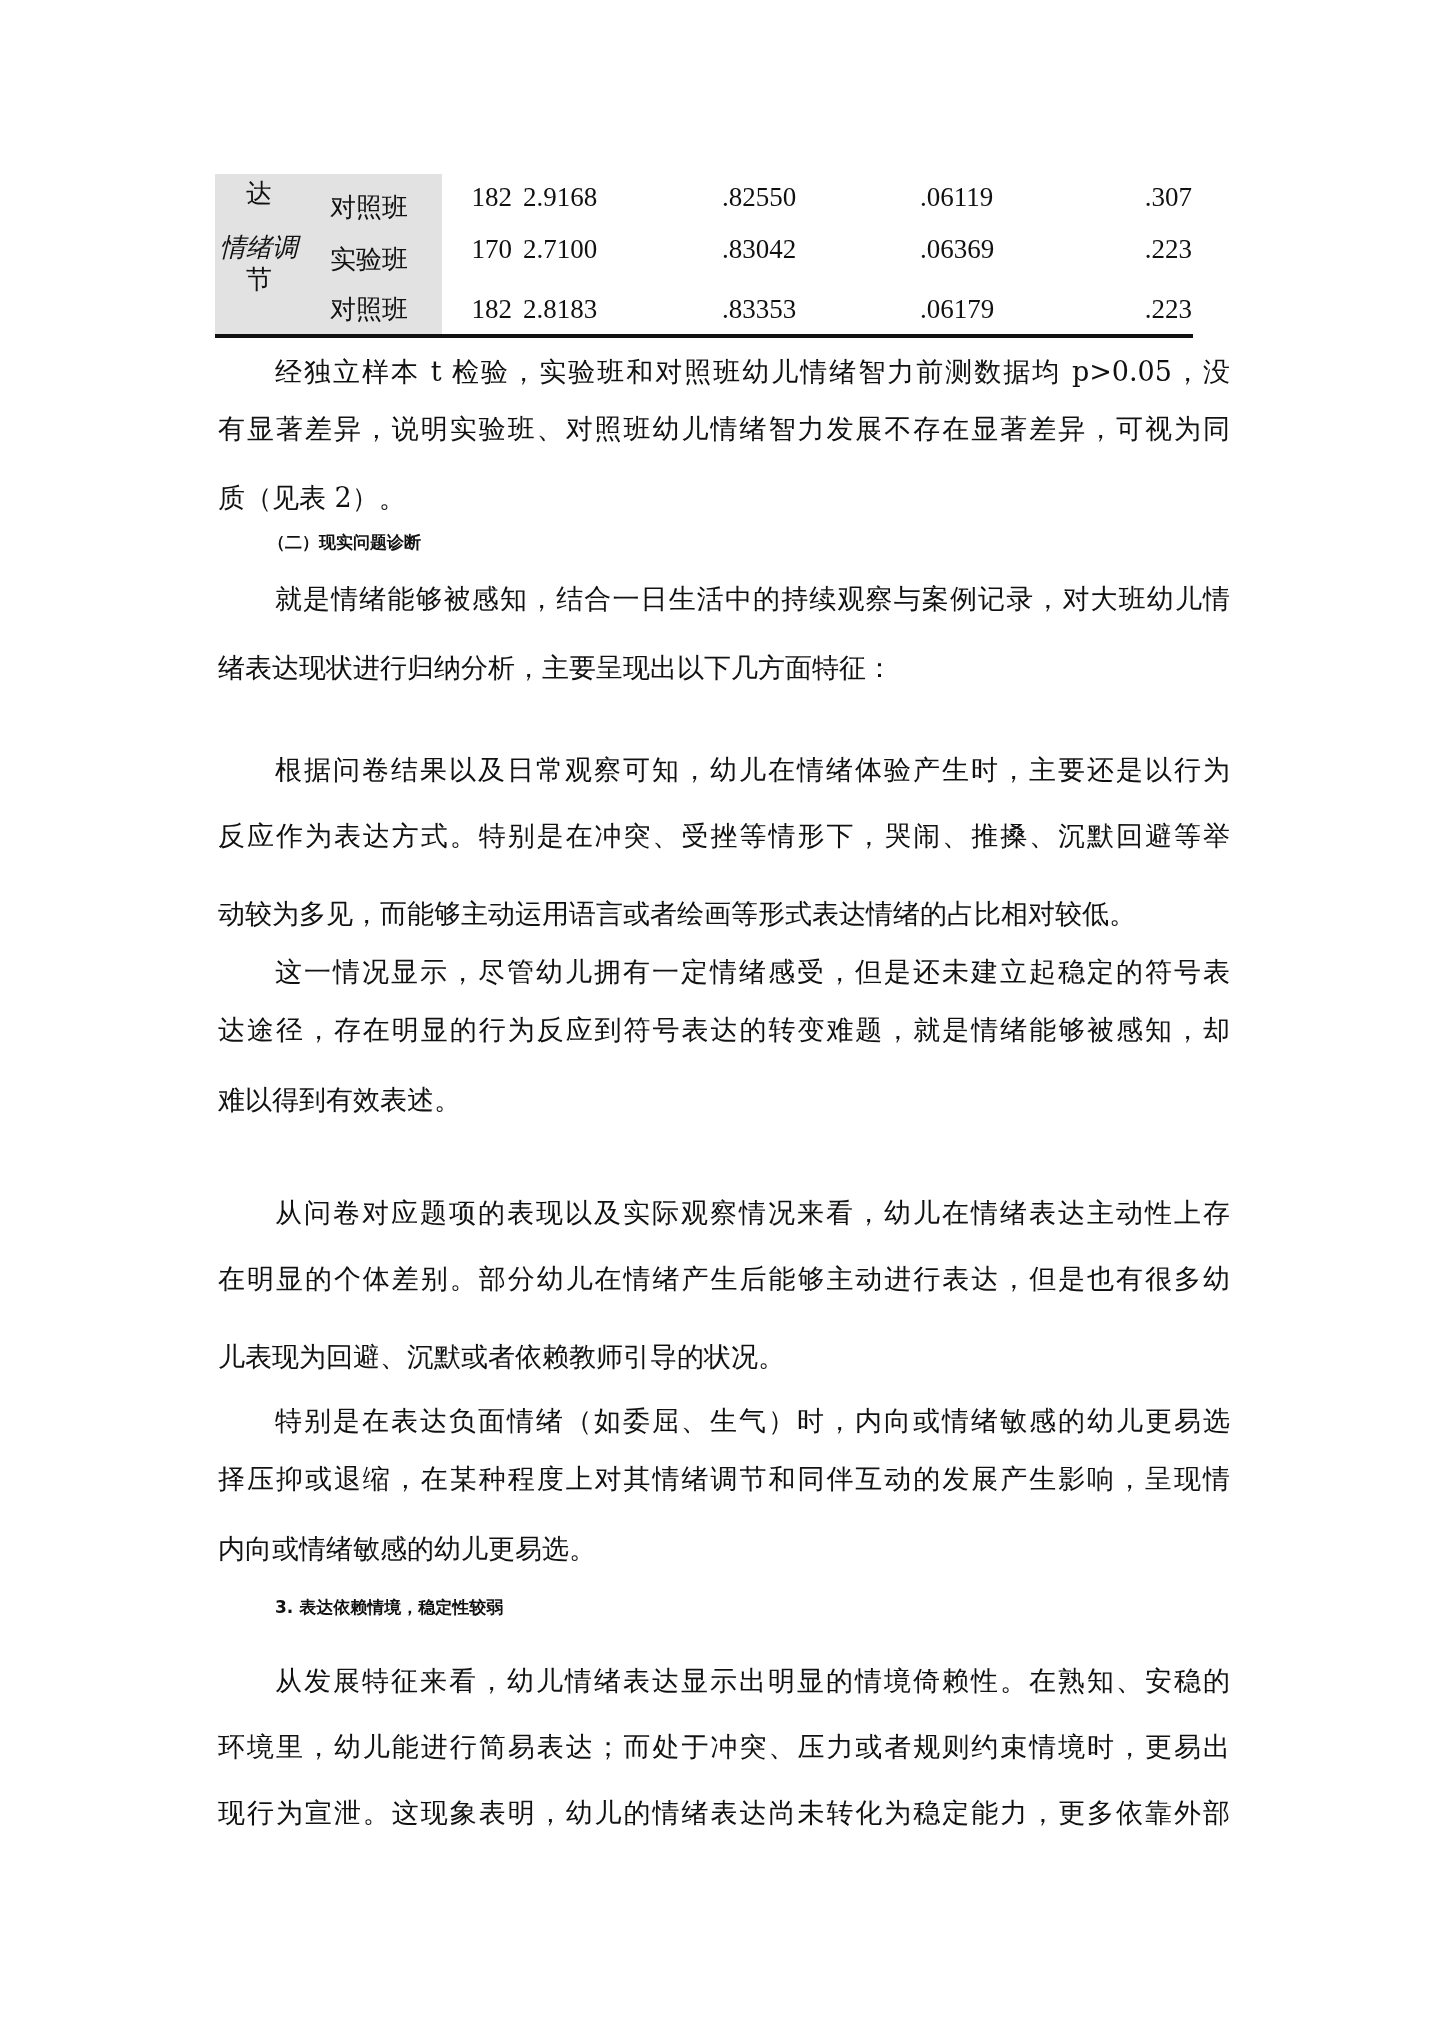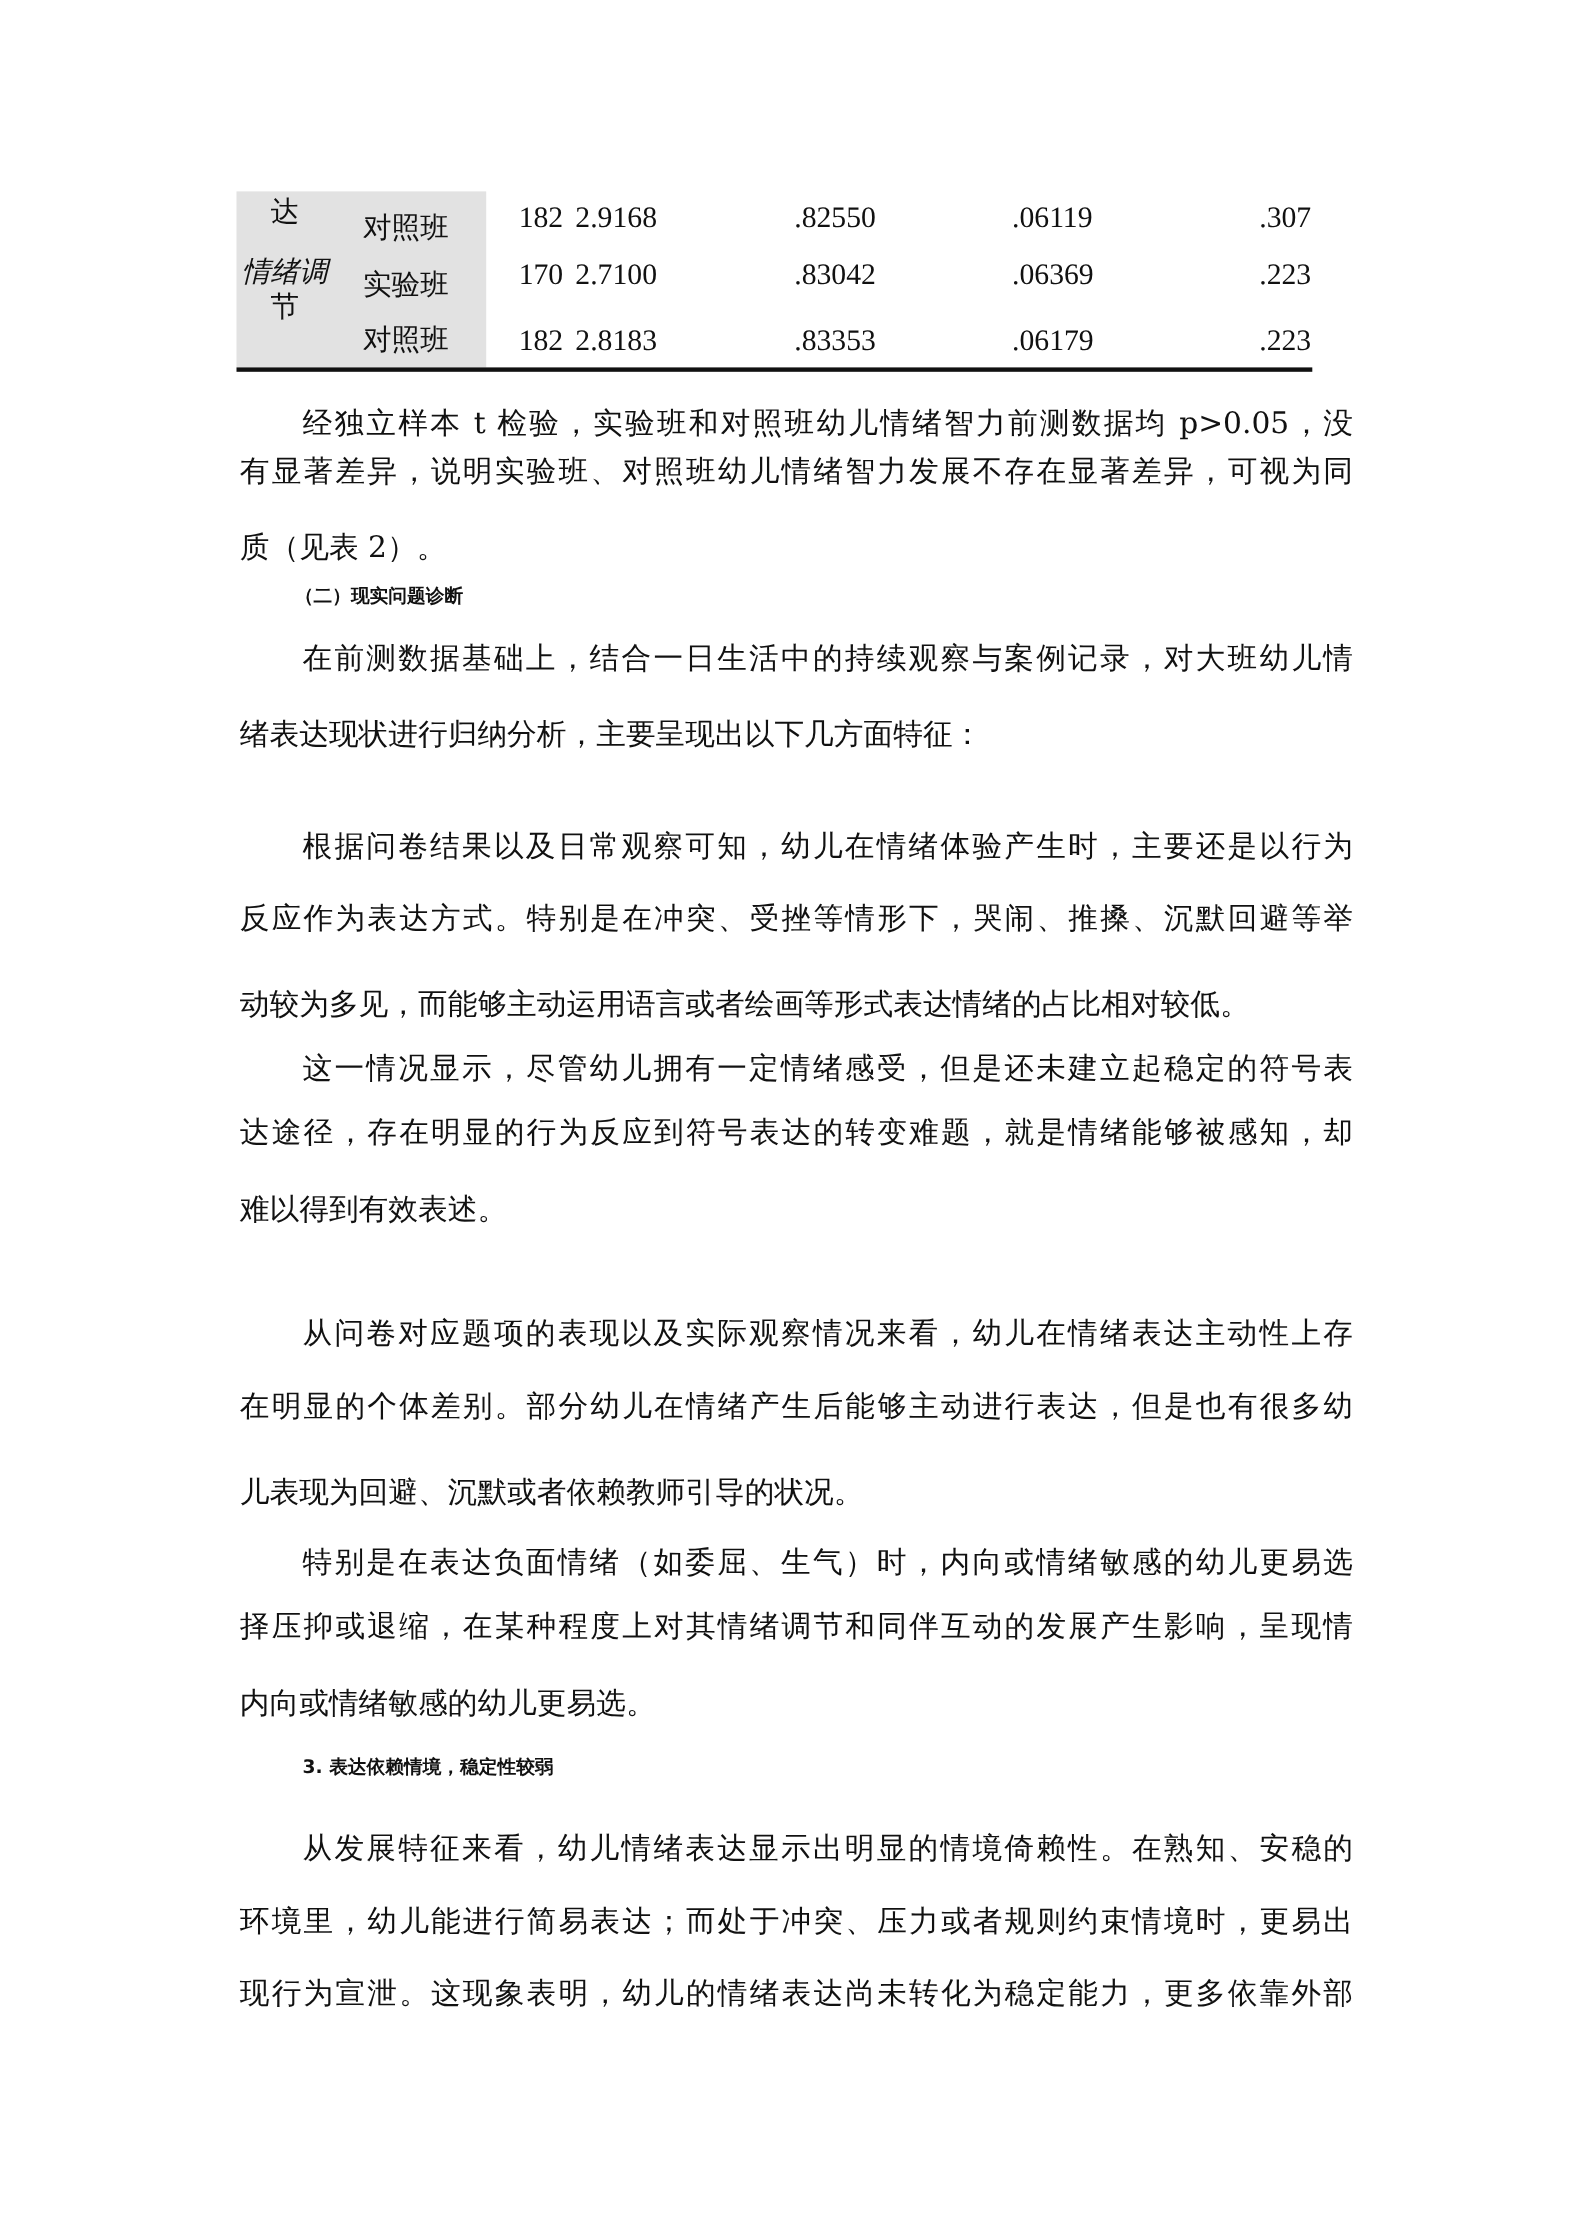--- a/index.html
+++ b/index.html
@@ -130,29 +130,29 @@
       <div class="cell" style="left:308px; top:120px;">2.8183</div>
       <div class="cell" style="left:507px; top:120px;">.83353</div>
       <div class="cell" style="left:705px; top:120px;">.06179</div>
       <div class="cell num" style="left:880px; width:97px; top:120px;">.223</div>
     </div>
 
     <div class="bottom-rule"></div>
   </div>
 
   <div>
-    <div class="line indent" style="top:355px;margin-top:14px;">经独立样本 t 检验，实验班和对照班幼儿情绪智力前测数据均 p&gt;0.05，没</div>
+    <div class="line indent" style="top:355px;">经独立样本 t 检验，实验班和对照班幼儿情绪智力前测数据均 p&gt;0.05，没</div>
     <div class="line" style="top:412px;">有显著差异，说明实验班、对照班幼儿情绪智力发展不存在显著差异，可视为同</div>
     <div class="line short" style="top:469px;">质（见表 2）。</div>
   </div>
 
   <div class="heading" style="top:525px; left:268px;">（二）现实问题诊断</div>
 
   <div>
-    <div class="line indent" style="top:582px;">在前测数据基础上，结合一日生活中的持续观察与案例记录，对大班幼儿情</div>
+    <div class="line indent" style="top:582px;">就是情绪能够被感知，结合一日生活中的持续观察与案例记录，对大班幼儿情</div>
     <div class="line short" style="top:639px;">绪表达现状进行归纳分析，主要呈现出以下几方面特征：</div>
   </div>
 
 
   <div>
     <div class="line indent" style="top:753px;">根据问卷结果以及日常观察可知，幼儿在情绪体验产生时，主要还是以行为</div>
     <div class="line" style="top:819px;">反应作为表达方式。特别是在冲突、受挫等情形下，哭闹、推搡、沉默回避等举</div>
     <div class="line short" style="top:885px;">动较为多见，而能够主动运用语言或者绘画等形式表达情绪的占比相对较低。</div>
   </div>
 

